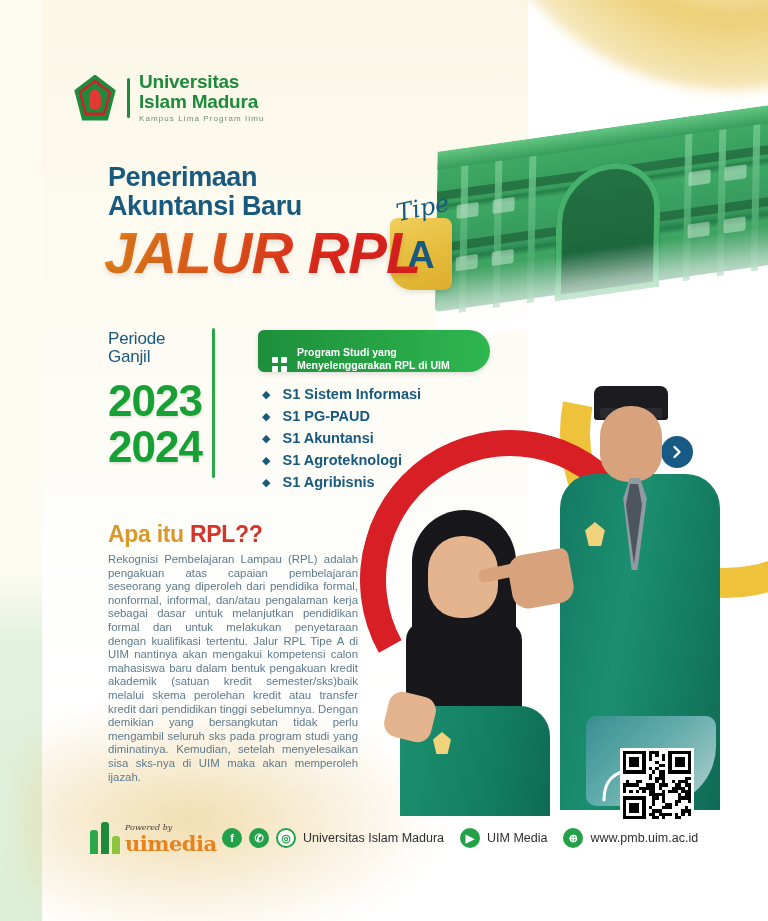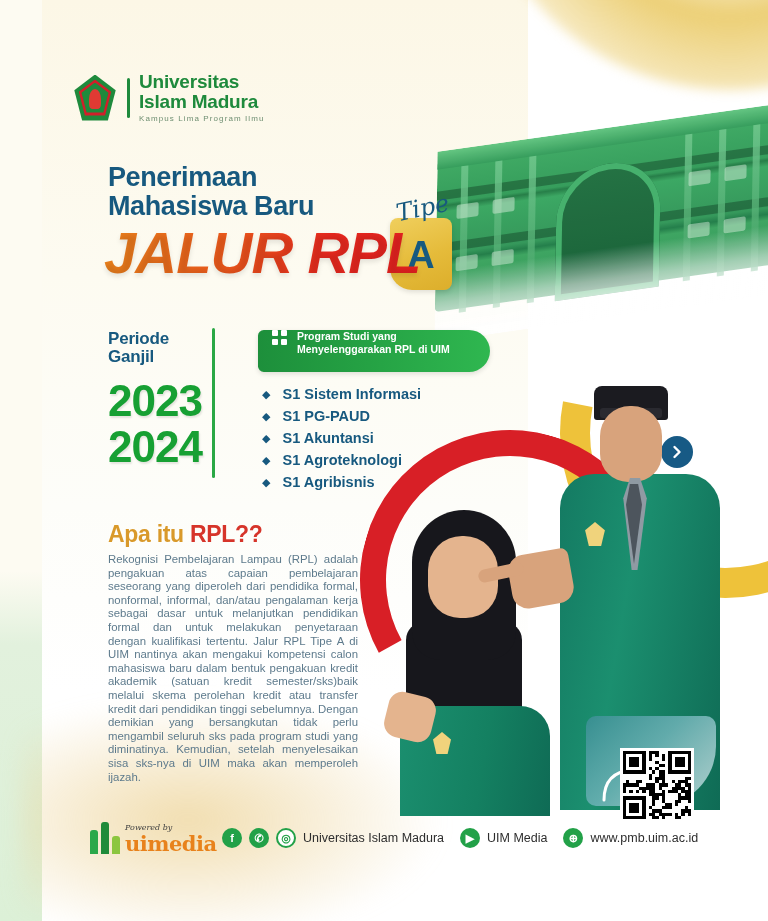--- a/index.html
+++ b/index.html
@@ -201,39 +201,39 @@
     font-size: 24px; color: #17597f; transform: rotate(-12deg);
   }
   .tipe-a {
     position: absolute; left: 0; top: 18px; width: 62px;
     text-align: center; font-size: 38px; font-weight: bold; color: #17597f; line-height: 38px;
   }
 
   
   .periode { position: absolute; left: 108px; top: 330px; }
   .periode-label {
-    font-size: 17px; font-weight: bold; color: #17597f; line-height: 18px; letter-spacing: -.2px;
+    font-size: 17px; font-weight: normal; color: #17597f; line-height: 18px; letter-spacing: -.2px;
   }
   .periode-year {
     font-size: 44px; font-weight: bold; color: #17a033; line-height: 46px;
     letter-spacing: -1px; text-shadow: 1px 2px 2px rgba(0,0,0,.10);
   }
   .periode-rule {
     position: absolute; left: 212px; top: 328px;
     width: 3px; height: 150px;
     background: #2aa845; border-radius: 2px;
   }
 
   
   .prodi-banner {
     position: absolute; left: 258px; top: 330px;
     width: 232px; height: 42px;
     background: linear-gradient(90deg,#1d8f3b 0%,#25a244 48%,#2fb750 100%);
     border-radius: 6px 22px 22px 6px;
-    display: flex; align-items: flex-start; gap: 10px;
+    display: flex; align-items: flex-end; gap: 10px;
     padding-left: 14px;
     box-shadow: 0 2px 5px rgba(0,0,0,.12);
   }
   .grid-icon {
     display: grid; grid-template-columns: 6px 6px; grid-template-rows: 6px 6px; gap: 3px;
   }
   .grid-icon i { background: #ffffff; display: block; border-radius: 1px; }
   .prodi-banner-text {
     font-size: 10.5px; font-weight: bold; color: #ffffff; line-height: 13px;
   }
@@ -442,21 +442,21 @@
     <div>
       <div class="uim-text-l1">Universitas</div>
       <div class="uim-text-l2">Islam Madura</div>
       <div class="uim-tagline">Kampus Lima Program Ilmu</div>
     </div>
   </div>
 
 
   <div class="headline">
     <div class="h-l1">Penerimaan</div>
-    <div class="h-l2">Mahasiswa Baru</div>
+    <div class="h-l2">Akuntansi Baru</div>
   </div>
 
   <div class="tipe-badge">
     <div class="tipe-script">Tipe</div>
     <div class="tipe-a">A</div>
   </div>
 
   <div class="jalur-row">
     <div class="jalur-rpl">JALUR RPL</div>
   </div>

